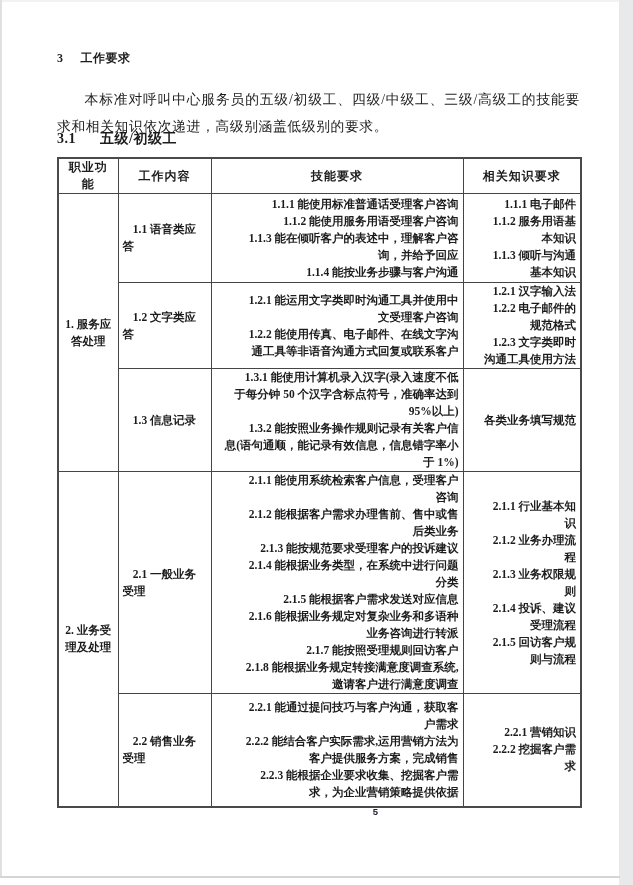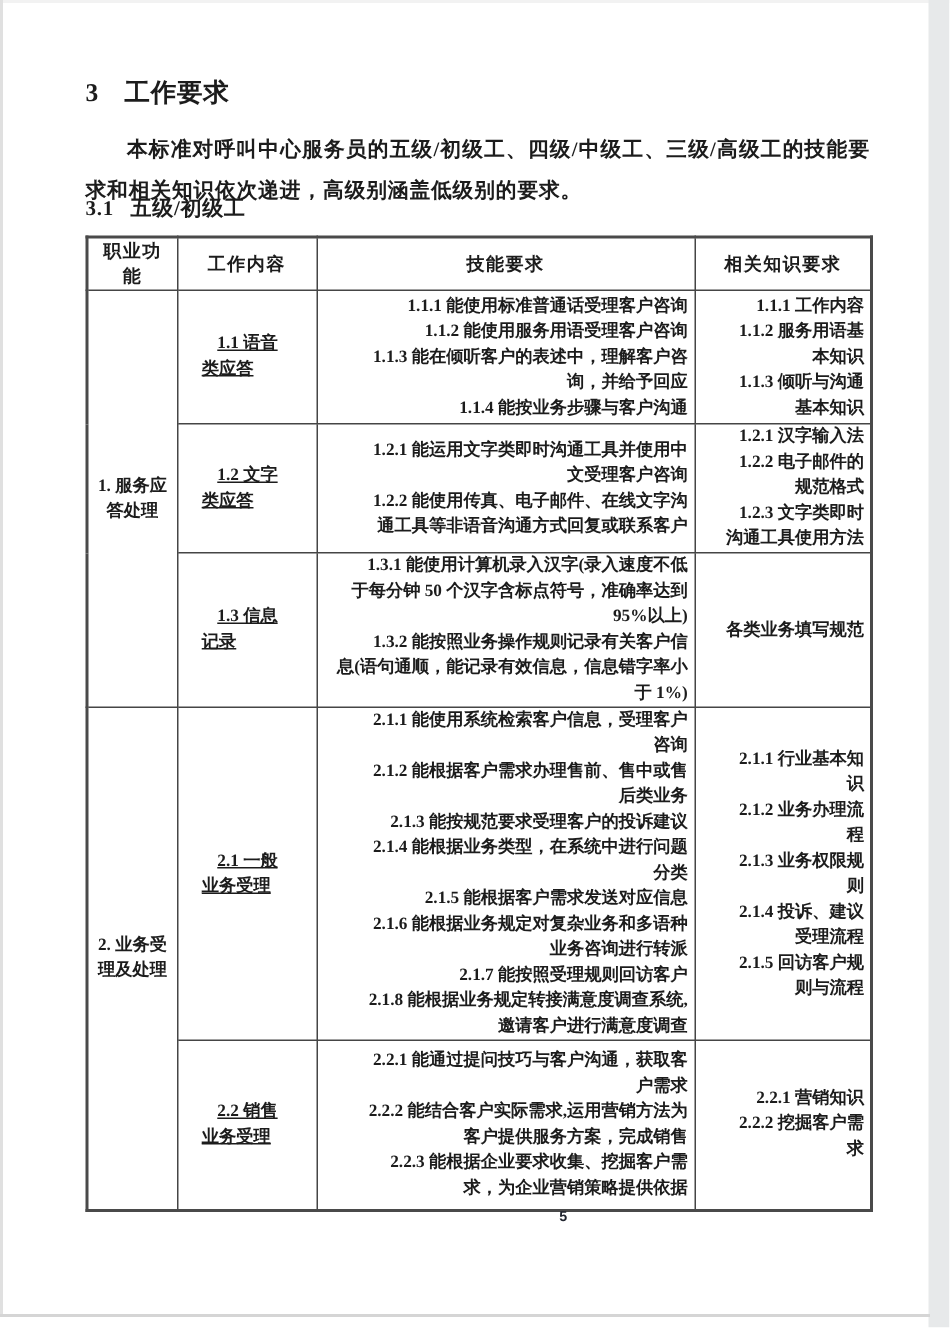--- a/index.html
+++ b/index.html
@@ -12,27 +12,27 @@
     overflow:hidden;
   }
   
   .edge-right{position:absolute;top:0;right:0;width:14px;height:885px;background:#e7e9ea;}
   .edge-bottom{position:absolute;left:0;top:876px;width:620px;height:2px;background:#d5d5d5;}
   .edge-left{position:absolute;left:0;top:0;width:2px;height:877px;background:#e0e0e0;}
   .edge-top{position:absolute;left:0;top:0;width:633px;height:2px;background:#f2f2f2;}
 
   .content{position:absolute;left:57px;top:0;width:523px;}
 
-  .h-main{position:absolute;top:50px;left:0;font-size:17px;font-weight:bold;letter-spacing:0.5px;}
+  .h-main{position:absolute;top:50px;left:0;font-size:12px;font-weight:bold;letter-spacing:0.5px;}
   .h-main .num{margin-right:17px;}
   .intro{position:absolute;top:72px;left:0;width:523px;
-    font-size:13.8px;font-weight:700;line-height:27px;
+    font-size:13.8px;font-weight:400;line-height:27px;
     text-indent:2em;text-align:justify;letter-spacing:0.6px;}
   .h-sub{position:absolute;top:130px;left:0;font-size:14px;font-weight:bold;letter-spacing:0.5px;}
-  .h-sub .num{margin-right:11px;}
+  .h-sub .num{margin-right:24px;}
 
   table.req{
     position:absolute;left:0;top:157px;
     width:523px;border-collapse:collapse;table-layout:fixed;
     border:2px solid #4a4a4a;
   }
   table.req th,table.req td{
     border:1px solid #454545;
     padding:0 4px;
     vertical-align:middle;
@@ -47,21 +47,21 @@
   tr.hdr{height:26px;}
   tr.r0{height:89px;}
   tr.r1{height:84px;}
   tr.r2{height:77px;}
   tr.r3{height:172px;}
   tr.r4{height:113px;}
 
   table.req th{font-size:12px;font-weight:bold;text-align:center;letter-spacing:1px;}
   td.func{text-align:center;font-size:11.5px;line-height:17px;padding:0 6px;}
   td.work{font-size:11.5px;line-height:17px;text-align:left;}
-  td.work p{margin:12px;text-indent:0.9em;text-decoration:underline;}
+  td.work p{margin:0;text-indent:0.9em;}
   td.skill p,td.know p{margin:0;font-size:11.5px;line-height:17px;text-align:right;}
   td.skill p{text-indent:2em;}
   td.know p{text-indent:1.2em;}
   td.know.centered p{text-indent:0;text-align:right;}
 
   .page-num{position:absolute;left:57px;top:806px;width:523px;text-align:center;
     font-size:9.5px;font-weight:bold;color:#20242e;
     font-family:"Liberation Sans","DejaVu Sans",sans-serif;}
 </style>
 </head>
@@ -105,21 +105,21 @@
           <td class="work">
             <p>1.1 语音类应答</p>
           </td>
           <td class="skill">
             <p>1.1.1 能使用标准普通话受理客户咨询</p>
             <p>1.1.2 能使用服务用语受理客户咨询</p>
             <p>1.1.3 能在倾听客户的表述中，理解客户咨询，并给予回应</p>
             <p>1.1.4 能按业务步骤与客户沟通</p>
           </td>
           <td class="know">
-            <p>1.1.1 工作内容</p>
+            <p>1.1.1 电子邮件</p>
             <p>1.1.2 服务用语基本知识</p>
             <p>1.1.3 倾听与沟通基本知识</p>
           </td>
         </tr>
         <tr class="r1">
           <td class="work">
             <p>1.2 文字类应答</p>
           </td>
           <td class="skill">
             <p>1.2.1 能运用文字类即时沟通工具并使用中文受理客户咨询</p>

